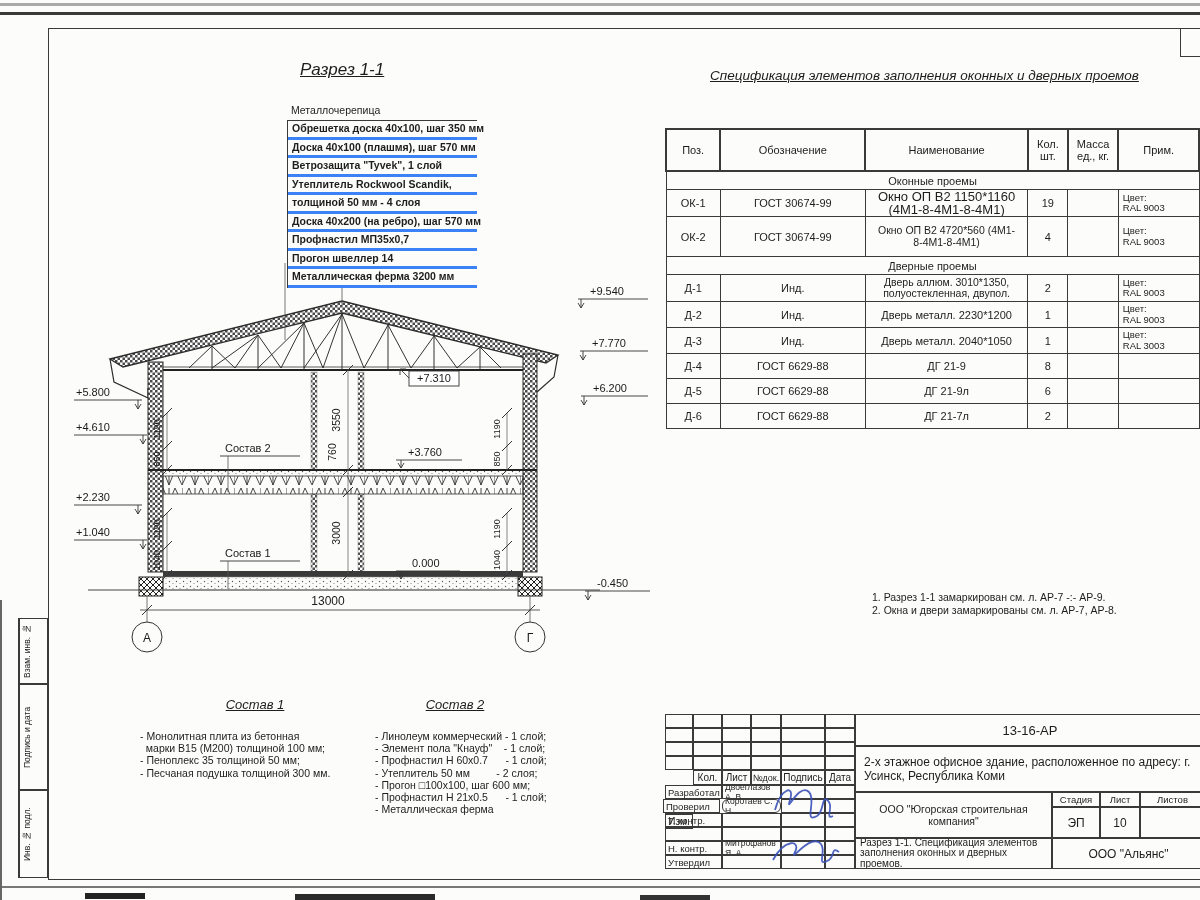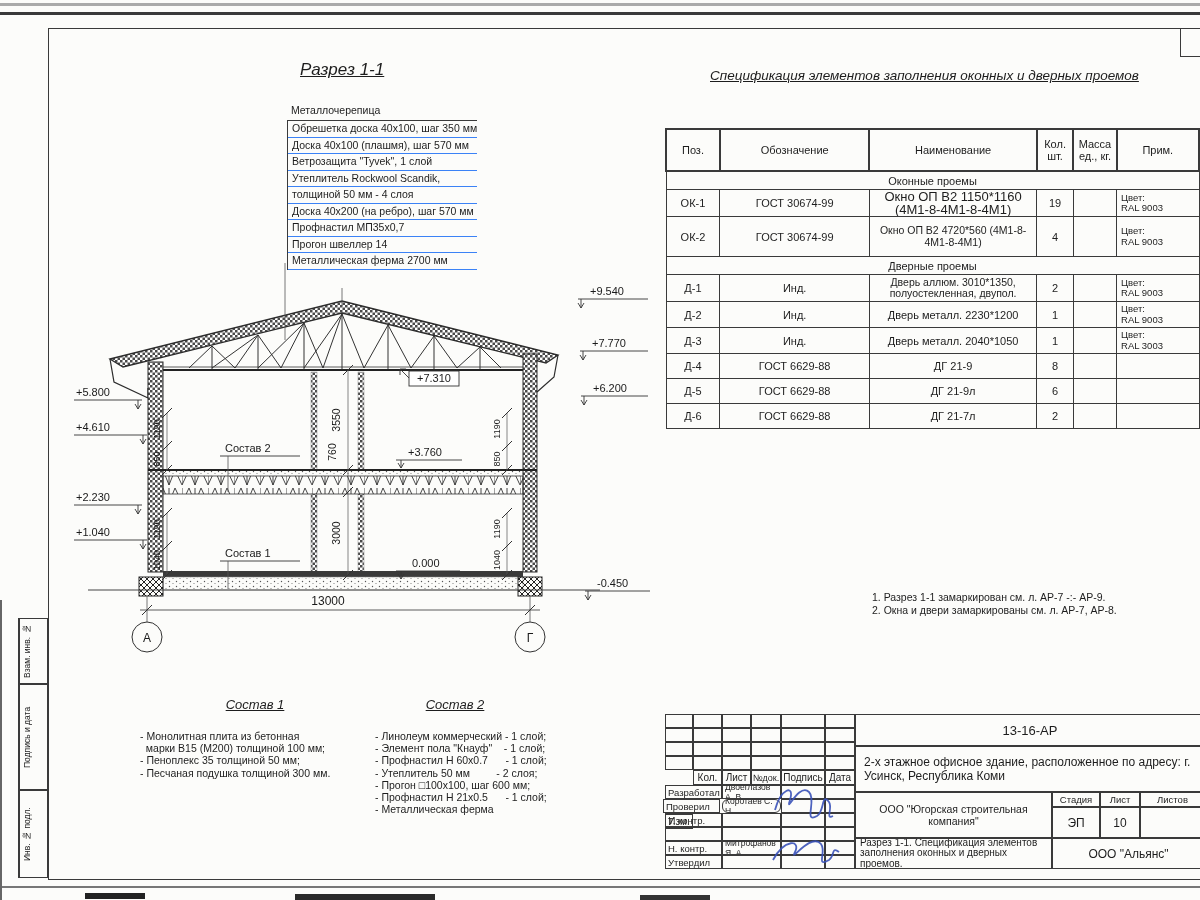--- a/index.html
+++ b/index.html
@@ -4,24 +4,24 @@
 <style>
   html,body{margin:0;padding:0;background:#e8e8e6;}
   .sheet{position:relative;width:1200px;height:900px;background:#fcfcfa;overflow:hidden;
          font-family:"Liberation Sans",sans-serif;color:#1d1d1d;}
   .abs{position:absolute;}
   .scanline{position:absolute;left:0;width:1200px;}
   .title-italic{font-style:italic;text-decoration:underline;}
   .rooflist{position:absolute;left:287px;top:104px;width:190px;font-size:10.5px;}
   .rooflist .rl-title{margin-bottom:4px;padding-left:4px;}
   .rooflist .rl-box{border-left:1px solid #3a3a3a;border-top:1px solid #3a3a3a;}
-  .rooflist .rl-item{height:15.5px;line-height:15px;border-bottom:1px solid #3b82f6;padding-left:4px;white-space:nowrap;}
+  .rooflist .rl-item{height:15.5px;line-height:15px;border-bottom:3px solid #3b82f6;padding-left:4px;white-space:nowrap;font-weight:bold;}
   table.spec{position:absolute;left:665px;top:128px;border-collapse:collapse;table-layout:fixed;
              font-size:11px;color:#1d1d1d;}
-  table.spec td,table.spec th{border:1px solid #3a3a3a;padding:0 2px;font-weight:normal;overflow:hidden;}
+  table.spec td,table.spec th{border:1px solid #3a3a3a;padding:0 8px;font-weight:normal;overflow:hidden;}
   table.spec .outer{border-width:2px;}
   table.spec th{text-align:center;}
   table.spec td.c{text-align:center;}
   table.spec td.note{font-size:9.5px;white-space:pre-line;line-height:10.5px;vertical-align:middle;padding-left:4px;}
   table.spec tr.grp td{text-align:center;height:17px;font-size:11px;}
   .notes{position:absolute;left:872px;top:591px;font-size:10.5px;line-height:13px;}
   .comp{position:absolute;font-size:10.5px;line-height:12.2px;white-space:pre;}
   .comp-title{position:absolute;font-size:13px;font-style:italic;text-decoration:underline;text-align:center;}
   .tb-cell{position:absolute;border:1px solid #3a3a3a;box-sizing:border-box;display:flex;
            align-items:center;justify-content:center;text-align:center;overflow:hidden;}
@@ -54,21 +54,21 @@
     <div class="rl-title">Металлочерепица</div>
     <div class="rl-box">
       <div class="rl-item">Обрешетка доска 40х100, шаг 350 мм</div>
       <div class="rl-item">Доска 40х100 (плашмя), шаг 570 мм</div>
       <div class="rl-item">Ветрозащита "Tyvek", 1 слой</div>
       <div class="rl-item">Утеплитель Rockwool Scandik,</div>
       <div class="rl-item">толщиной 50 мм - 4 слоя</div>
       <div class="rl-item">Доска 40х200 (на ребро), шаг 570 мм</div>
       <div class="rl-item">Профнастил МП35х0,7</div>
       <div class="rl-item">Прогон швеллер 14</div>
-      <div class="rl-item">Металлическая ферма 2700 мм</div>
+      <div class="rl-item">Металлическая ферма 3200 мм</div>
     </div>
   </div>
 
   <svg class="abs" style="left:0;top:0;" width="680" height="700" viewBox="0 0 680 700">
     <defs>
       <pattern id="chk" width="5" height="5" patternUnits="userSpaceOnUse">
         <rect width="5" height="5" fill="#ffffff"></rect>
         <rect width="2.5" height="2.5" fill="#4a4a4a"></rect>
         <rect x="2.5" y="2.5" width="2.5" height="2.5" fill="#4a4a4a"></rect>
       </pattern>

